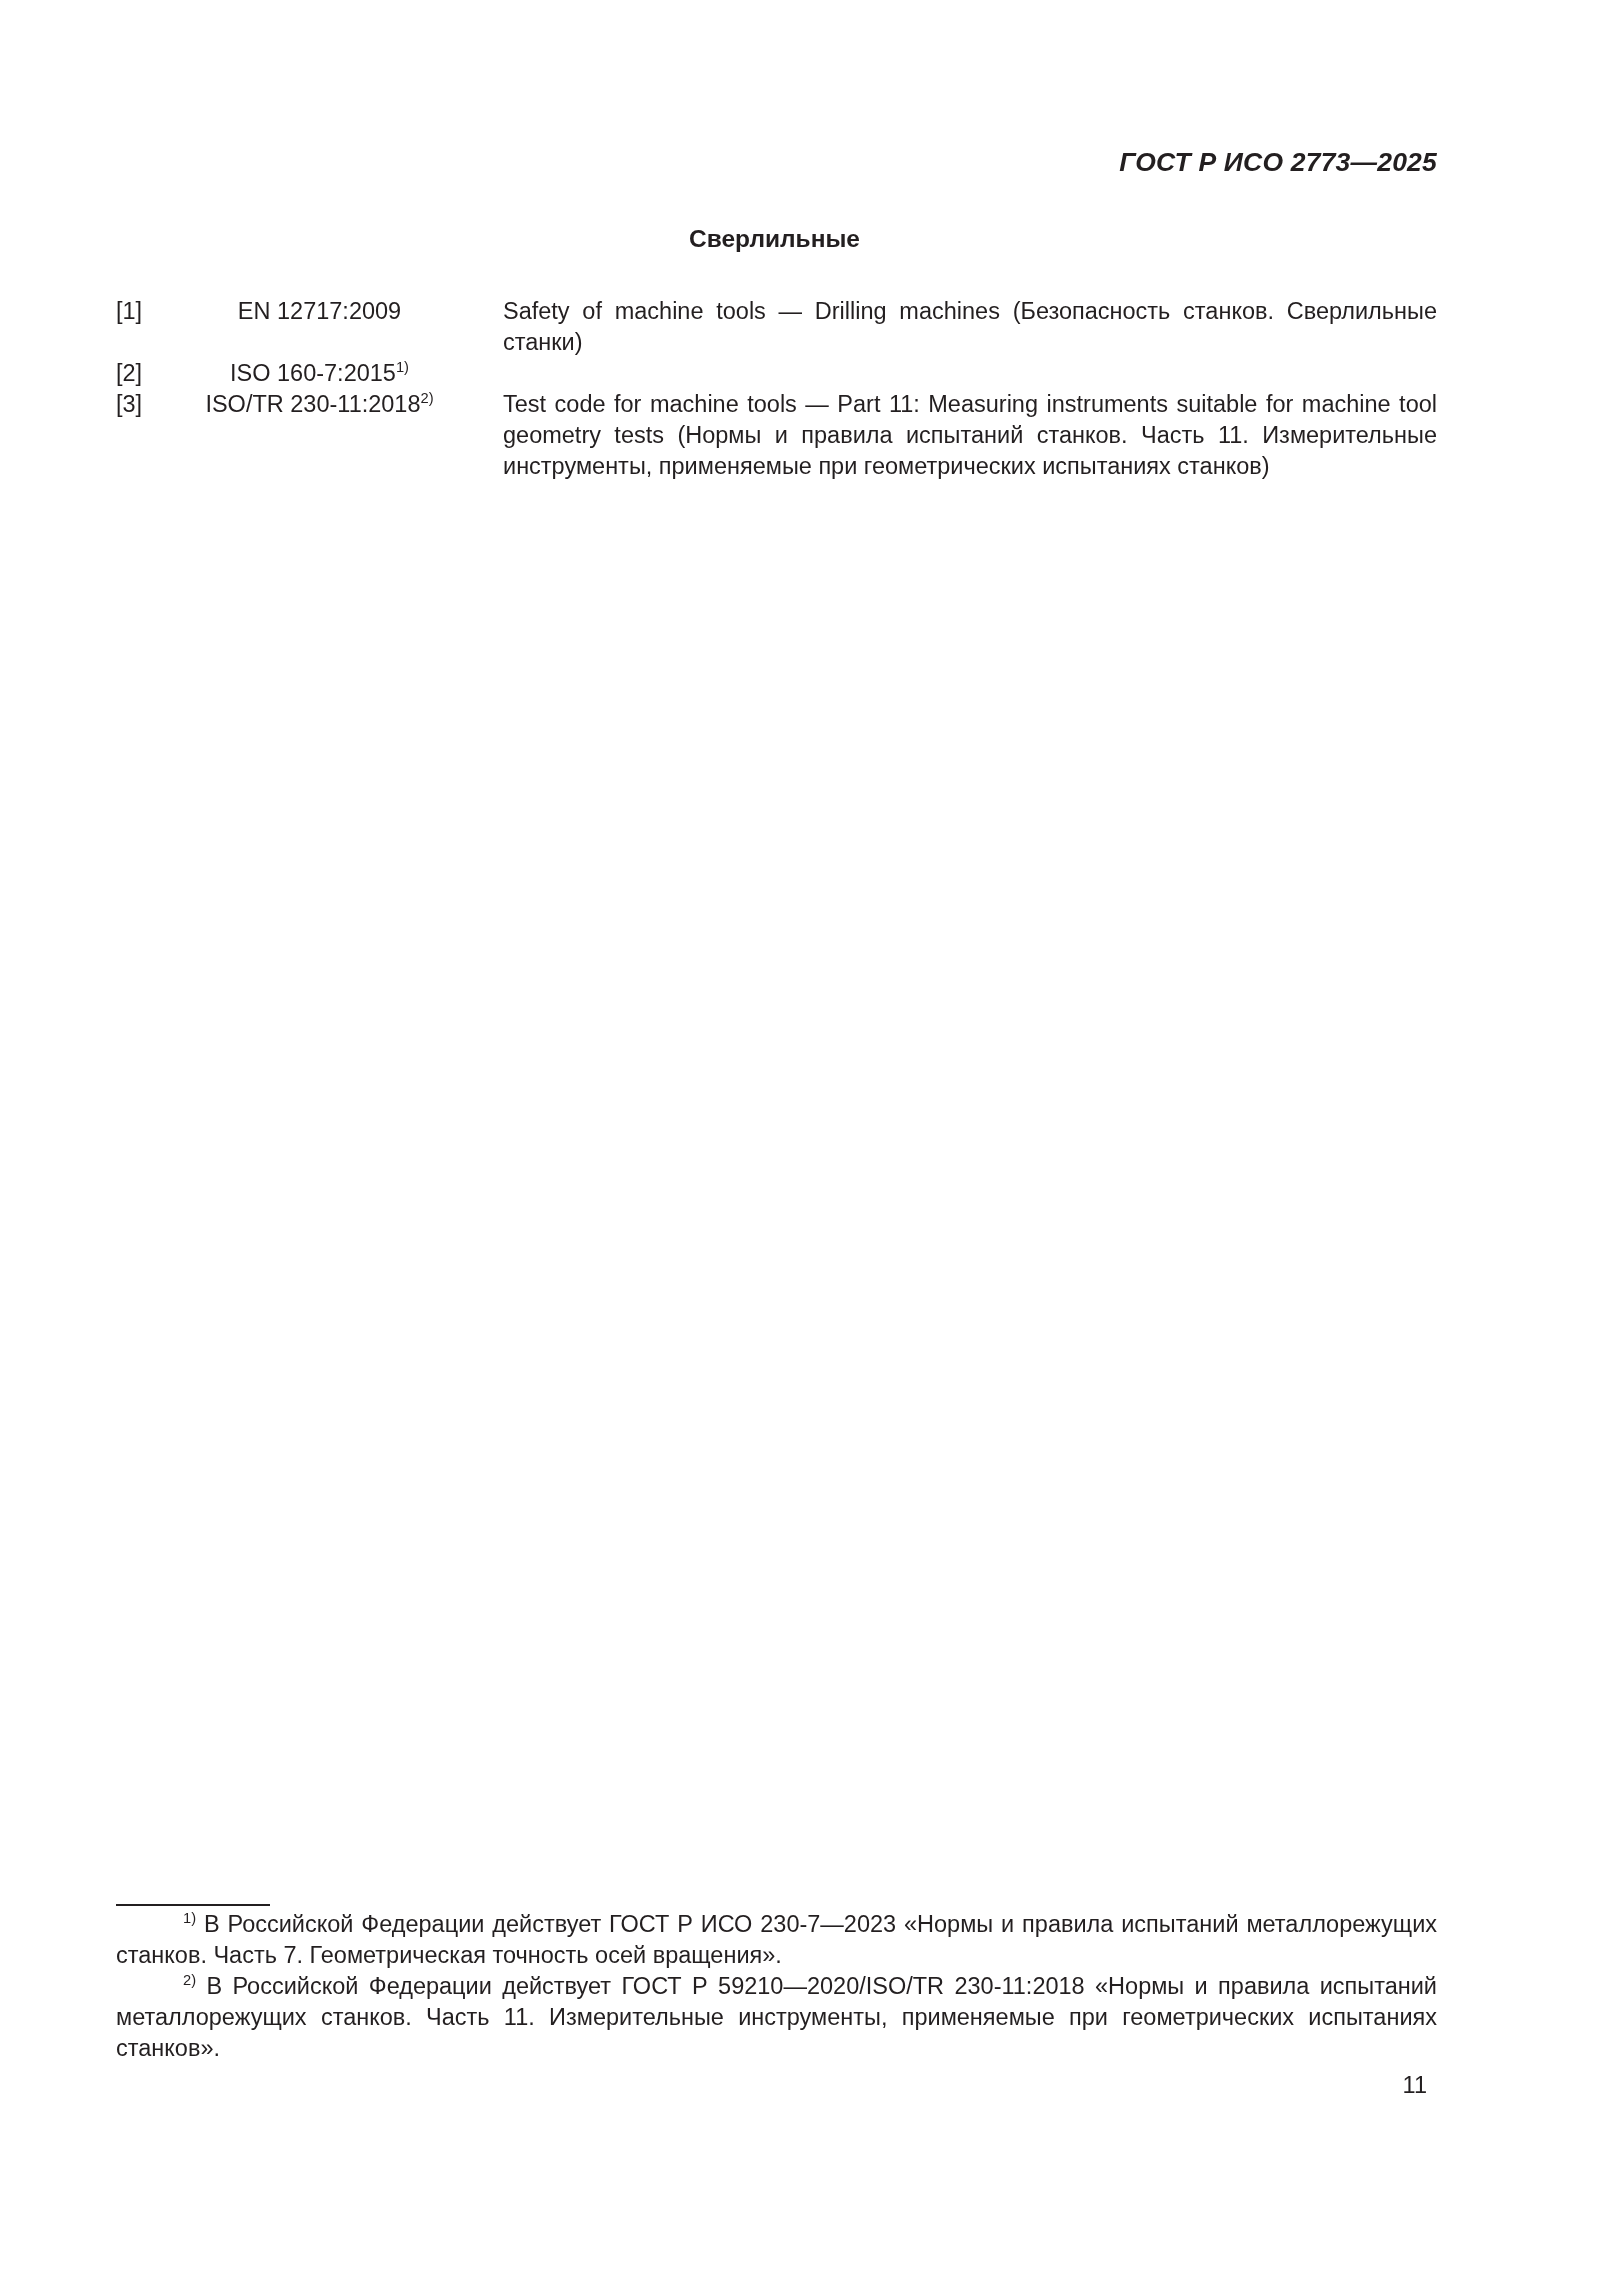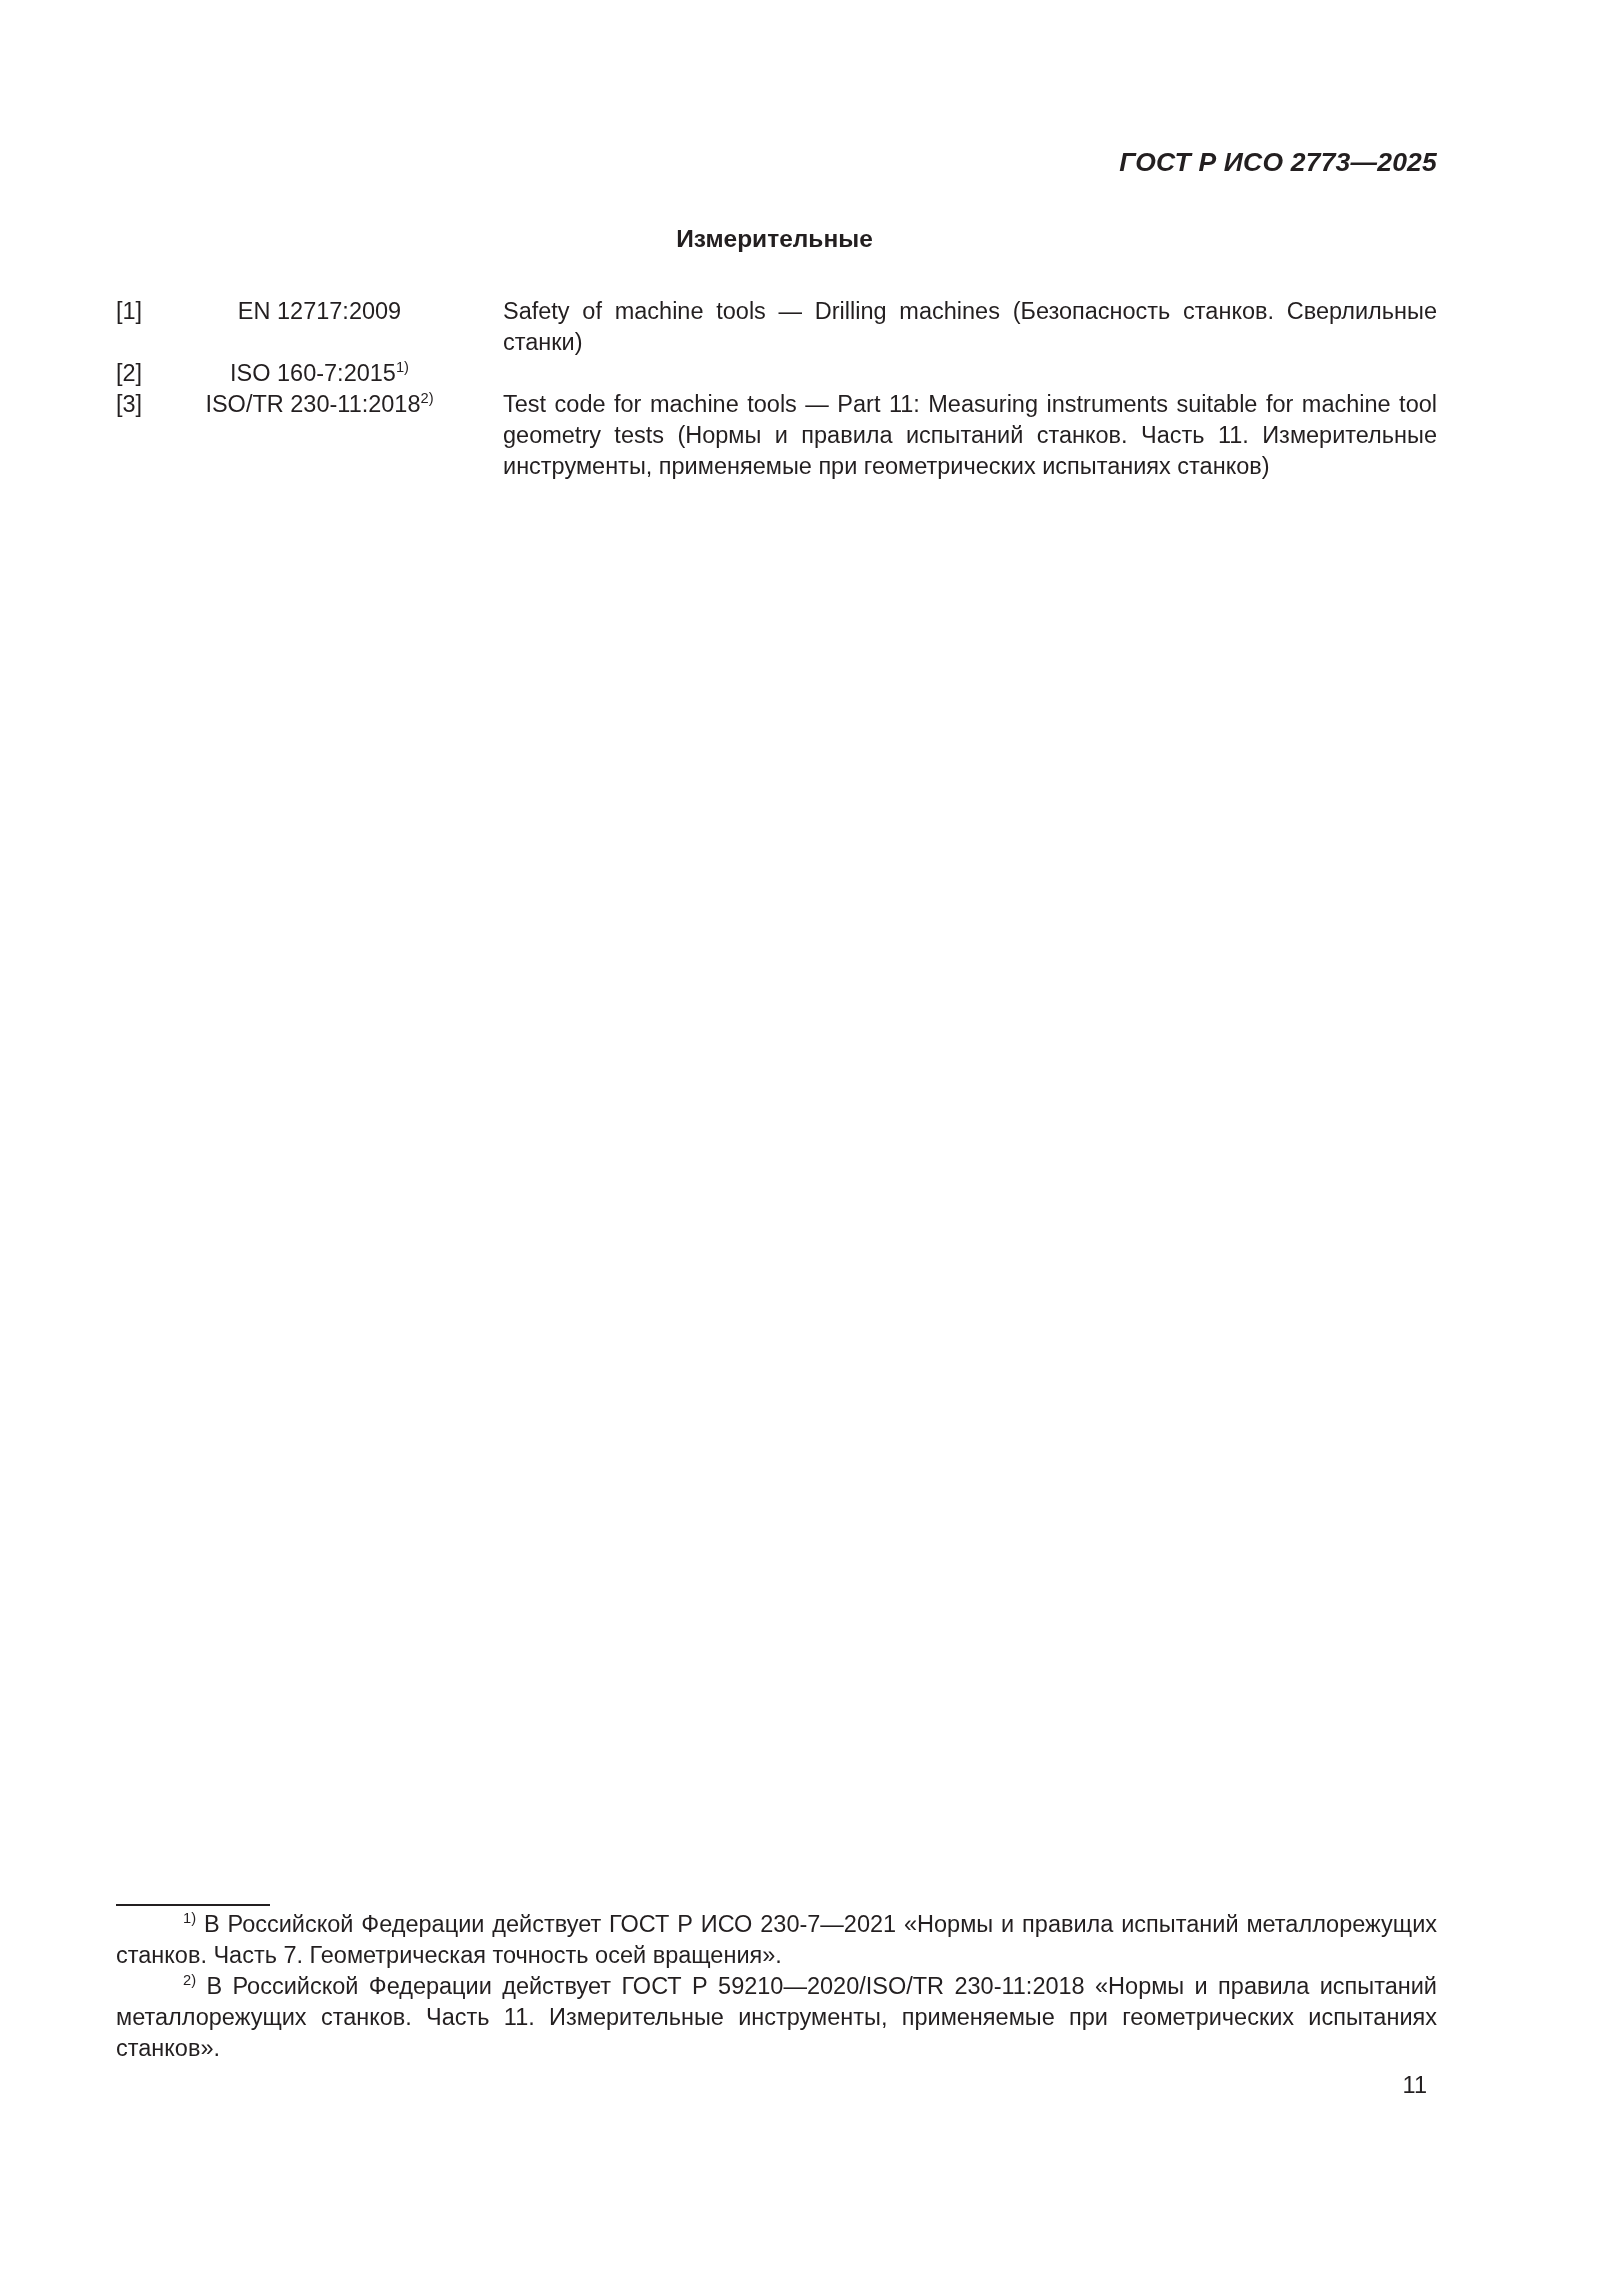--- a/index.html
+++ b/index.html
@@ -50,21 +50,21 @@
     top: 2072px; right: 194px;
     font-size: 23.5px;
     margin-left: 24px;
   }
 </style>
 </head>
 <body>
 
 <div class="page-header">ГОСТ Р ИСО 2773—2025</div>
 
-<div class="section-title">Измерительные</div>
+<div class="section-title">Сверлильные</div>
 
 <div class="bib-list">
   <div class="bib-row">
     <div class="bib-num">[1]</div>
     <div class="bib-code"><span>EN 12717:2009</span></div>
     <div class="bib-text">Safety of machine tools — Drilling machines (Безопасность станков. Сверлильные станки)</div>
   </div>
   <div class="bib-row">
     <div class="bib-num">[2]</div>
     <div class="bib-code"><span>ISO 160-7:2015</span><sup>1)</sup></div>
@@ -72,18 +72,18 @@
   <div class="bib-row">
     <div class="bib-num">[3]</div>
     <div class="bib-code"><span>ISO/TR 230-11:2018</span><sup>2)</sup></div>
     <div class="bib-text">Test code for machine tools — Part 11: Measuring instruments suitable for machine tool geometry tests (Нормы и правила испытаний станков. Часть 11. Измерительные инструменты, применяемые при геометрических испытаниях станков)</div>
   </div>
 </div>
 
 <div class="fn-rule"></div>
 
 <div class="footnotes">
-  <div class="footnote"><sup>1)</sup> <span>В Российской Федерации действует ГОСТ Р ИСО 230-7—2021 «Нормы и правила испытаний металлоре­жущих станков. Часть 7. Геометрическая точность осей вращения».</span></div>
+  <div class="footnote"><sup>1)</sup> <span>В Российской Федерации действует ГОСТ Р ИСО 230-7—2023 «Нормы и правила испытаний металлоре­жущих станков. Часть 7. Геометрическая точность осей вращения».</span></div>
   <div class="footnote"><sup>2)</sup> <span>В Российской Федерации действует ГОСТ Р 59210—2020/ISO/TR 230-11:2018 «Нормы и правила испыта­ний металлорежущих станков. Часть 11. Измерительные инструменты, применяемые при геометрических испыта­ниях станков».</span></div>
 </div>
 
 <div class="page-number">11</div>
 
 
 </body></html>

